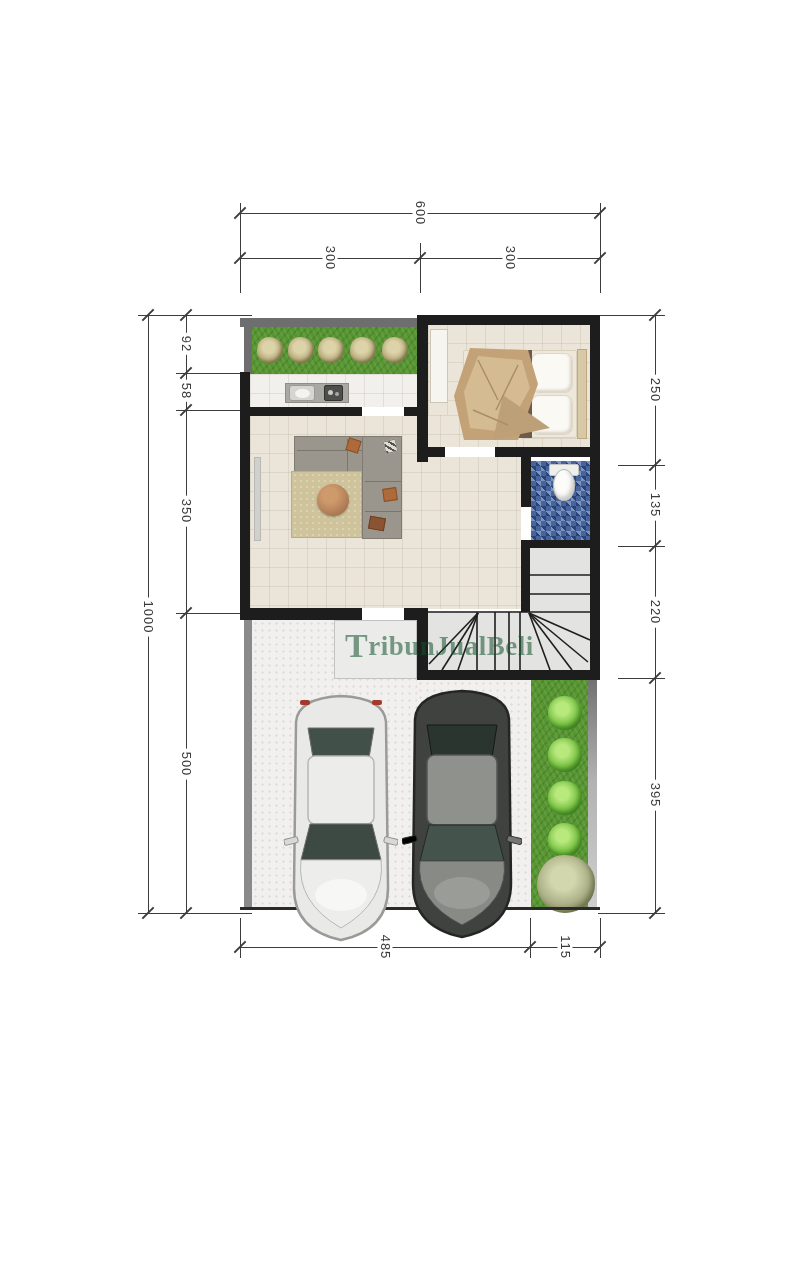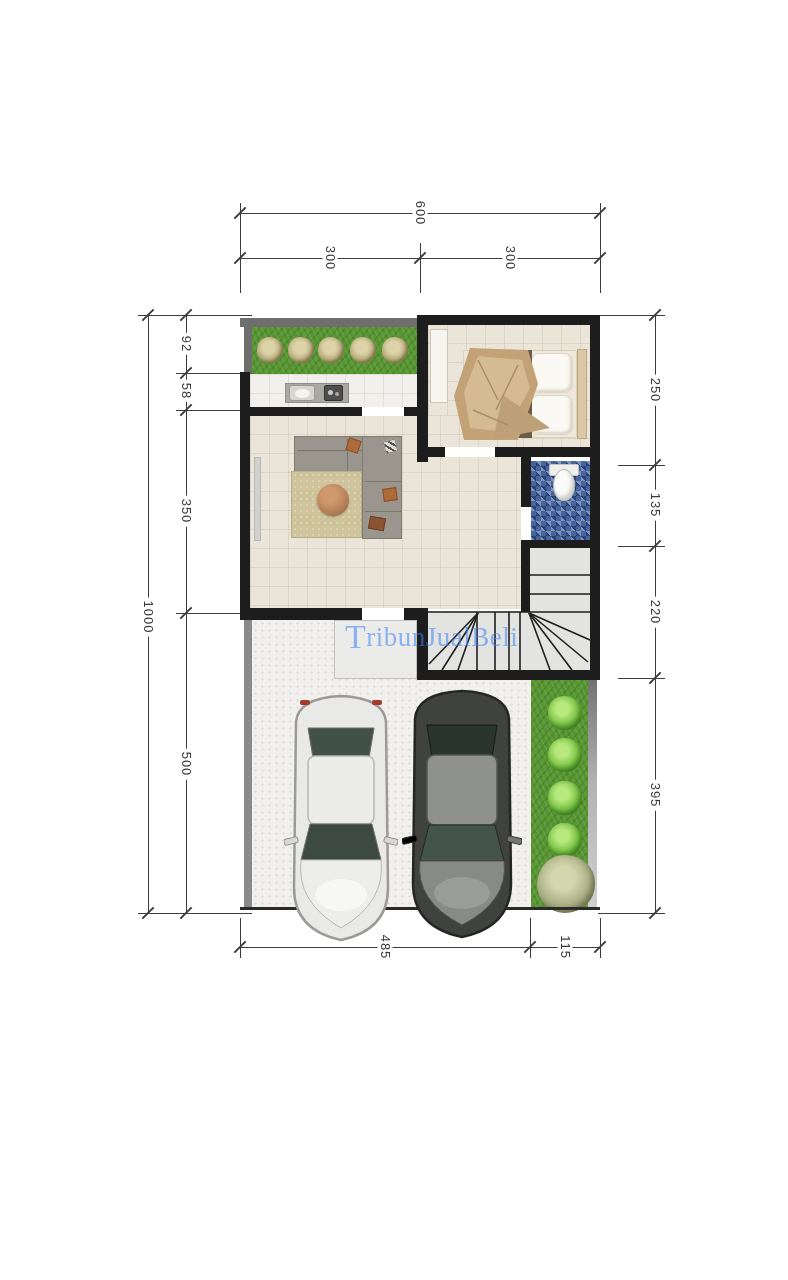--- a/index.html
+++ b/index.html
@@ -43,23 +43,23 @@
       background:radial-gradient(circle at 45% 40%, #ddd3a8 0 28%, #b3a878 62%, #8c824f 100%);
       box-shadow:inset -2px -2px 3px rgba(60,55,20,.4);}
   .bush-green{position:absolute;border-radius:48% 52% 50% 50%/50% 50% 54% 46%;
       background:radial-gradient(circle at 42% 38%, #b8e97d 0 22%, #72bd3e 58%, #3c8a1e 100%);
       box-shadow:inset -2px -3px 4px rgba(20,70,10,.45);}
   .bush-sage{position:absolute;border-radius:47% 53% 52% 48%/52% 48% 50% 50%;
       background:radial-gradient(circle at 45% 40%, #d3d7ae 0 25%, #a6aa80 60%, #787c58 100%);
       box-shadow:inset -3px -3px 5px rgba(50,55,25,.4);}
   
   .sofa{background:var(--sofa,#9a968e);border:1px solid #7f7b73;box-sizing:border-box;}
-  .watermark{position:absolute;color:#3b82f6;opacity:.55;font-weight:normal;
+  .watermark{position:absolute;color:#14532d;opacity:.55;font-weight:bold;
       font-family:"Liberation Serif", serif;font-size:27px;white-space:nowrap;
-      letter-spacing:.5px;}
+      letter-spacing:.5px;margin-top:9px;}
   .watermark .init{font-size:34px;vertical-align:-2px;}
 </style>
 </head>
 <body>
 
 <div class="canvas">
 
   <div class="dlineh" style="left:240px;top:213px;width:360px;"></div>
   <div class="dlineh" style="left:240px;top:258px;width:360px;"></div>
   <div class="dlinev" style="left:240px;top:203px;height:90px;"></div>

